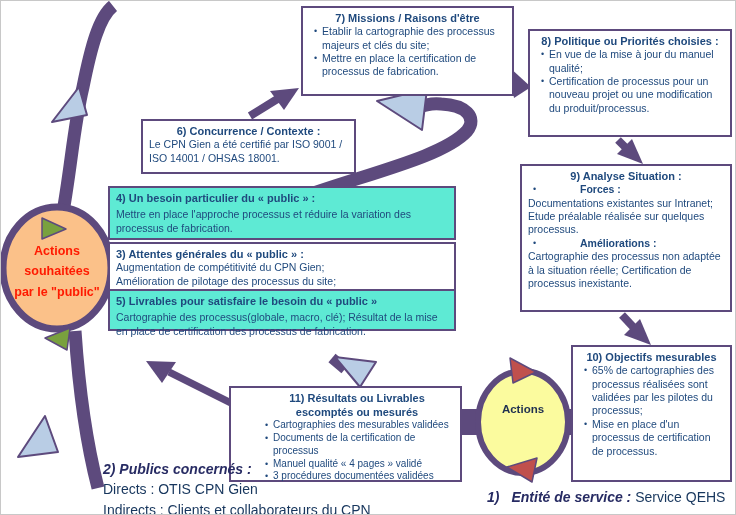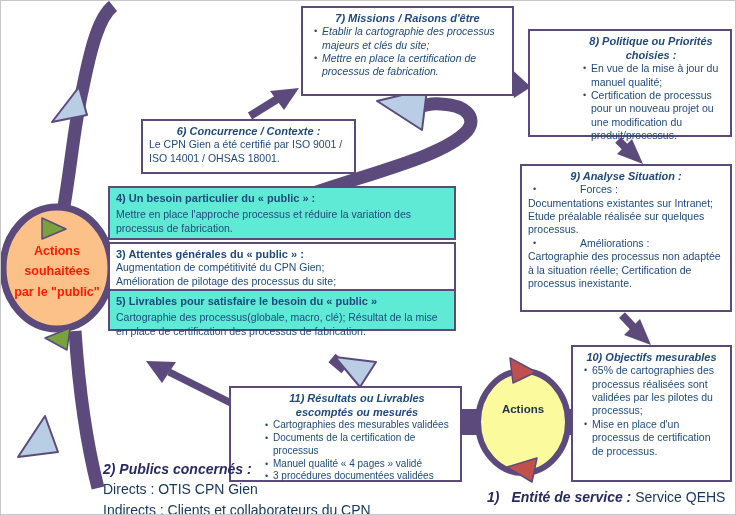--- a/index.html
+++ b/index.html
@@ -8,27 +8,27 @@
     position:relative; width:736px; height:515px; background:#fff;
     border:1px solid #c8c8c8; overflow:hidden;
   }
   #arrows { position:absolute; left:0; top:0; z-index:1; }
   .box {
     position:absolute; z-index:2; background:#fff;
     border:2px solid #5D4A7D; color:#1F497D;
     font-size:10.5px; line-height:1.28; padding:3px 6px;
   }
   .box .title { font-weight:bold; font-size:11px; }
-  .center { text-align:center;font-style:italic; }
+  .center { text-align:center; }
   .fill-blue { background:#5eead4; }
   .gap { margin-top:3px; }
   .bullet { display:flex; }
   .bullet .dot { width:13px; flex:none; text-align:center; font-size:9px; padding-top:1px; }
   .bullet .txt { flex:1; }
-  .bhead { font-weight:normal;padding-left:39px; }
+  .bhead { font-weight:bold;padding-left:39px; }
   .small .txt { font-size:10px; }
   .ellipse-label {
     position:absolute; z-index:3; text-align:center; font-weight:bold;
     pointer-events:none;
   }
   .lab-public { color:#FF1A00; font-size:12.5px; line-height:1.62; }
   .lab-daily  { color:#1F3050; font-size:11.5px; line-height:1.9; }
   .note { position:absolute; z-index:3; font-size:14px; color:#17365D; line-height:1.45; }
   .note-title { font-weight:bold; font-style:italic; color:#272B63; }
   .entity-num, .entity-label { font-weight:bold; font-style:italic; color:#272B63; }
@@ -81,21 +81,21 @@
     <div class="bullet" style="text-align:left">
       <span class="dot">•</span>
       <span class="txt">Etablir la cartographie des processus majeurs et clés du site;</span>
     </div>
     <div class="bullet" style="text-align:left">
       <span class="dot">•</span>
       <span class="txt">Mettre en place la certification de processus de fabrication.</span>
     </div>
   </div>
 
-  <div class="box" style="left:527px; top:28px; width:204px; height:108px;padding-left:48px;">
+  <div class="box" style="left:527px; top:28px; width:204px; height:108px;">
     <div class="title center">8) Politique ou Priorités choisies :</div>
     <div class="bullet">
       <span class="dot">•</span>
       <span class="txt">En vue de la mise à jour du manuel qualité;</span>
     </div>
     <div class="bullet">
       <span class="dot">•</span>
       <span class="txt">Certification de processus pour un nouveau projet ou une modification du produit/processus.</span>
     </div>
   </div>

